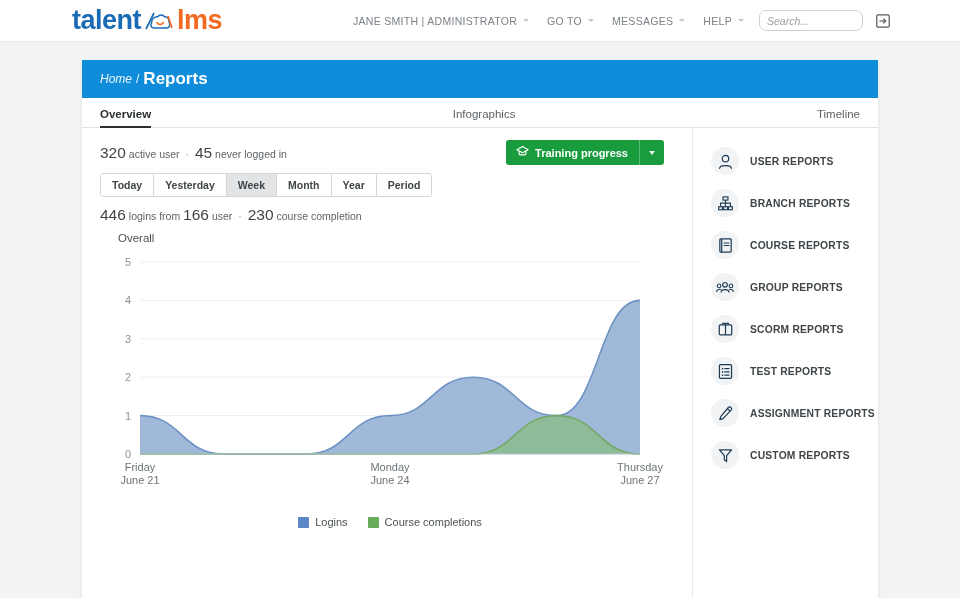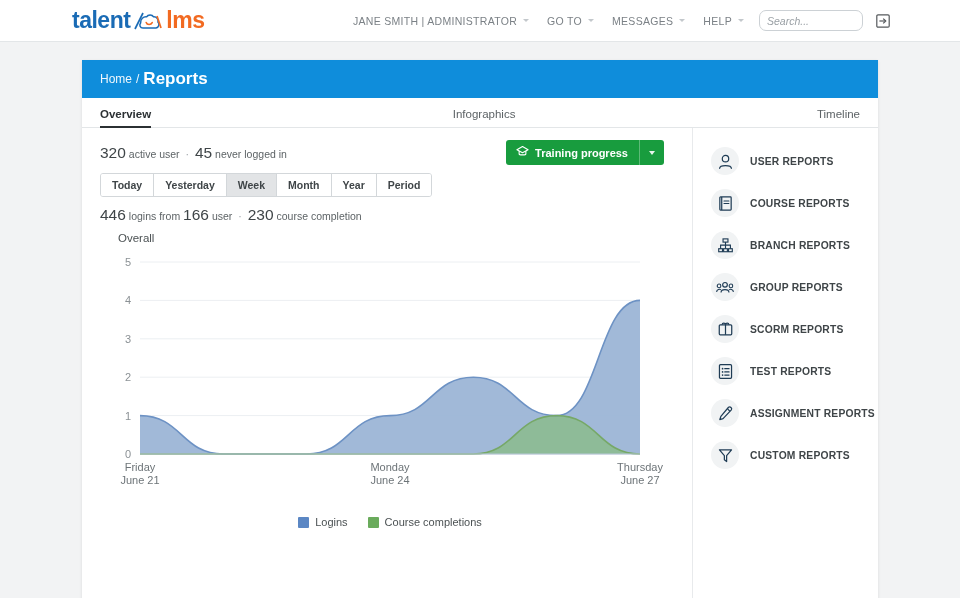--- a/index.html
+++ b/index.html
@@ -12,21 +12,21 @@
 
   
   .topbar {
     height: 42px;
     background: #ffffff;
     border-bottom: 1px solid #e3e6e8;
     display: flex;
     align-items: center;
     padding: 0 70px 0 72px;
   }
-  .logo { font-size: 23px; font-weight: bold; letter-spacing: -0.5px; display:flex; align-items:center; }
+  .logo { font-size: 27px; font-weight: bold; letter-spacing: -0.5px; display:flex; align-items:center; }
   .logo .t1 { color: #1a6bb5; }
   .logo .t2 { color: #f26a21; }
   .logo .cloud { margin: 0 1px; display:flex; align-items:center; }
 
   .topnav {
     margin-left: auto;
     display: flex;
     align-items: center;
     gap: 0px;
   }
@@ -80,21 +80,21 @@
   }
   .bluebar {
     height: 38px;
     background: #0f8ddb;
     display: flex;
     align-items: center;
     padding: 0 18px;
     color: #fff;
     font-size: 12px;
   }
-  .bc-home { opacity: 0.93; font-weight: normal; }
+  .bc-home { opacity: 0.93; font-weight: normal; font-style: italic; }
   .bc-sep { margin: 0 4px; opacity: 0.93; }
   .bc-cur { font-weight: bold; font-size: 17px; }
 
   .tabs {
     height: 30px;
     border-bottom: 1px solid #e3e6e8;
     display: flex;
     align-items: flex-end;
     padding: 0 18px;
     gap: 22px;
@@ -368,39 +368,39 @@
               <circle cx="9" cy="6" r="3.4" fill="none" stroke="#1f3c55" stroke-width="1.3"></circle>
               <path d="M2.8 16.2 C2.8 12.3 15.2 12.3 15.2 16.2" fill="none" stroke="#1f3c55" stroke-width="1.3" stroke-linecap="round"></path>
             </svg>
           </span>
           <span class="rep-label">USER REPORTS</span>
         </div>
 
         <div class="rep-item">
           <span class="rep-ico">
             <svg width="17" height="17" viewBox="0 0 18 18">
-              <rect x="3" y="2" width="12" height="14" rx="0.8" fill="none" stroke="#1f3c55" stroke-width="1.3"></rect>
-              <path d="M5 2 V16" stroke="#1f3c55" stroke-width="1.3"></path>
-              <path d="M7.4 6.3 H12.6 M7.4 9 H12.6" stroke="#1f3c55" stroke-width="1.2" stroke-linecap="round"></path>
-            </svg>
-          </span>
-          <span class="rep-label">COURSE REPORTS</span>
-        </div>
-
-        <div class="rep-item">
-          <span class="rep-ico">
-            <svg width="17" height="17" viewBox="0 0 18 18">
               <rect x="6.4" y="2" width="5.2" height="3.4" fill="none" stroke="#1f3c55" stroke-width="1.2"></rect>
               <rect x="1.8" y="12.4" width="4" height="3.2" fill="none" stroke="#1f3c55" stroke-width="1.2"></rect>
               <rect x="7" y="12.4" width="4" height="3.2" fill="none" stroke="#1f3c55" stroke-width="1.2"></rect>
               <rect x="12.2" y="12.4" width="4" height="3.2" fill="none" stroke="#1f3c55" stroke-width="1.2"></rect>
               <path d="M9 5.4 V8.6 M3.8 12.4 V8.6 H14.2 V12.4 M9 8.6 V12.4" fill="none" stroke="#1f3c55" stroke-width="1.2"></path>
             </svg>
           </span>
           <span class="rep-label">BRANCH REPORTS</span>
+        </div>
+
+        <div class="rep-item">
+          <span class="rep-ico">
+            <svg width="17" height="17" viewBox="0 0 18 18">
+              <rect x="3" y="2" width="12" height="14" rx="0.8" fill="none" stroke="#1f3c55" stroke-width="1.3"></rect>
+              <path d="M5 2 V16" stroke="#1f3c55" stroke-width="1.3"></path>
+              <path d="M7.4 6.3 H12.6 M7.4 9 H12.6" stroke="#1f3c55" stroke-width="1.2" stroke-linecap="round"></path>
+            </svg>
+          </span>
+          <span class="rep-label">COURSE REPORTS</span>
         </div>
 
         <div class="rep-item">
           <span class="rep-ico">
             <svg width="18" height="17" viewBox="0 0 20 18">
               <circle cx="10" cy="6" r="2.6" fill="none" stroke="#1f3c55" stroke-width="1.3"></circle>
               <path d="M5.6 14.6 C5.6 10.4 14.4 10.4 14.4 14.6" fill="none" stroke="#1f3c55" stroke-width="1.3"></path>
               <circle cx="3.4" cy="7.2" r="2" fill="none" stroke="#1f3c55" stroke-width="1.2"></circle>
               <path d="M0.7 14 C0.7 10.8 4.6 10.6 5.3 11.6" fill="none" stroke="#1f3c55" stroke-width="1.2"></path>
               <circle cx="16.6" cy="7.2" r="2" fill="none" stroke="#1f3c55" stroke-width="1.2"></circle>

